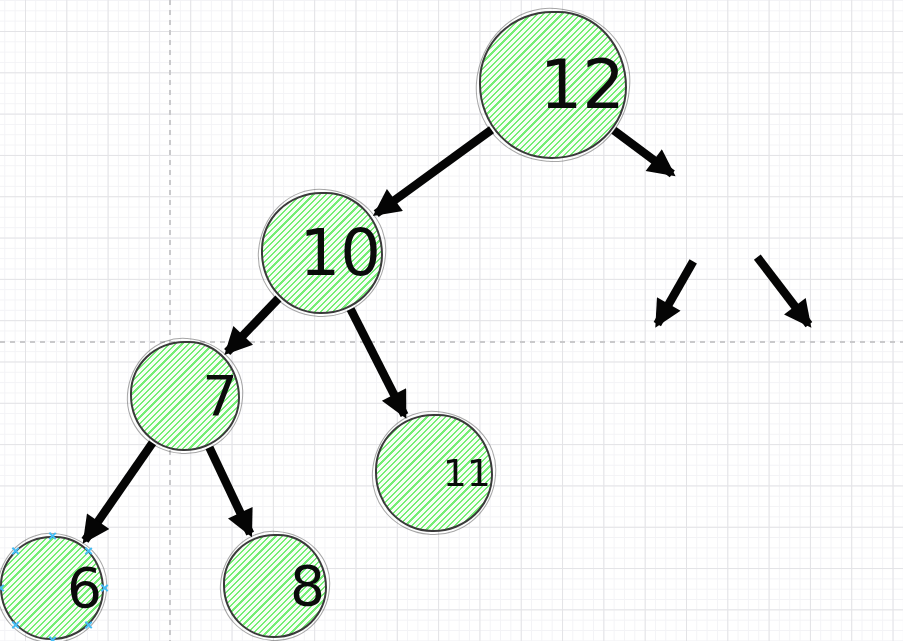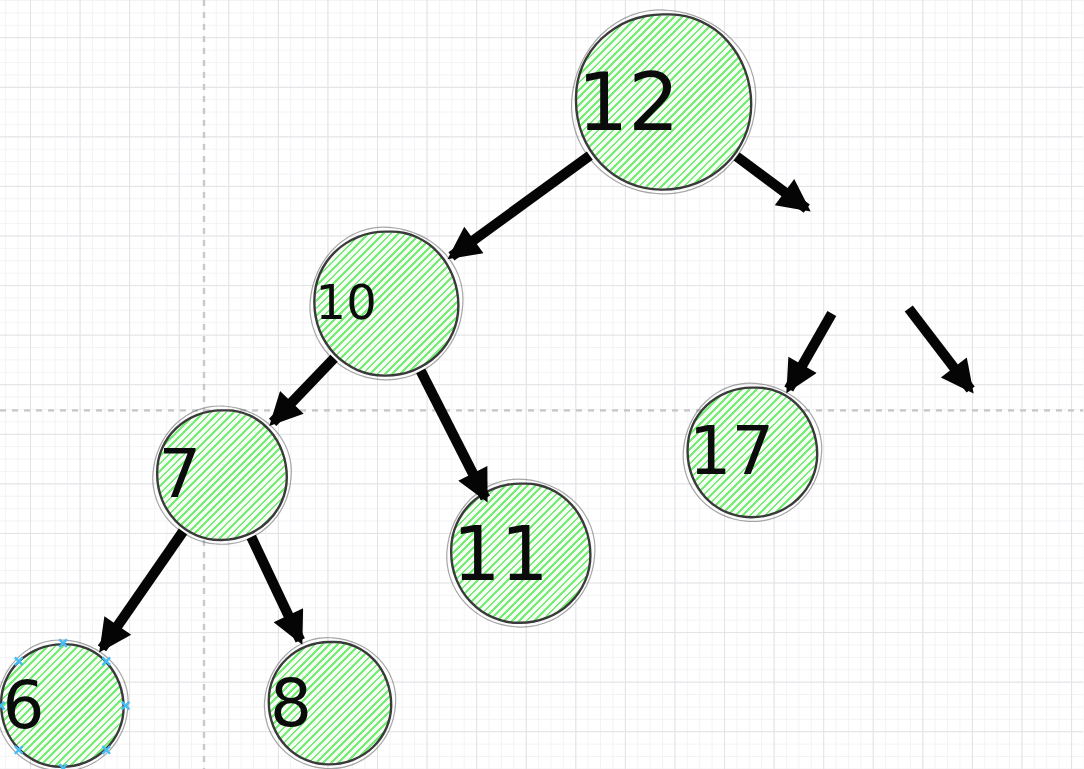--- a/index.html
+++ b/index.html
@@ -18,21 +18,21 @@
   .guide-v{
     position:absolute;top:0;left:169px;width:2px;height:100%;z-index:1;
     background:repeating-linear-gradient(180deg, var(--guide,#c9c9cb) 0 5px, transparent 5px 10px);
   }
   .guide-h{
     position:absolute;left:0;top:341px;height:2px;width:100%;z-index:1;
     background:repeating-linear-gradient(90deg, var(--guide,#c9c9cb) 0 5px, transparent 5px 10px);
   }
   .layer{position:absolute;inset:0;}
   .node{
-    position:absolute;display:flex;align-items:center;justify-content:flex-start;
+    position:absolute;display:flex;align-items:center;justify-content:flex-end;
     box-sizing:border-box;z-index:2;
     border:2.5px solid var(--outline,#3a3a3a);
     border-radius:50% 47% 51% 49% / 48% 52% 49% 51%;
     background-color:var(--fillbase,#f6fef4);
     background-image:repeating-linear-gradient(135deg,
       var(--hatch,#74ee74) 0px, var(--hatch,#74ee74) 1.6px,
       transparent 1.6px, transparent 4.4px);
     color:#0b0b0b;
   }
   .node::before{
@@ -57,31 +57,28 @@
 <body>
 
 <div class="canvas">
   <div class="guide-v"></div>
   <div class="guide-h"></div>
 
   <div class="layer">
       <div class="node" style="left: 479px; top: 11px; width: 148px; height: 148px; font-size: 67px;">
         <span>12</span>
       </div>
-      <div class="node" style="left: 261px; top: 192px; width: 122px; height: 122px; font-size: 40px;">
+      <div class="node" style="left: 261px; top: 192px; width: 122px; height: 122px; font-size: 64px;">
         <span>10</span>
       </div>
       <div class="node" style="left: 130px; top: 341px; width: 110px; height: 110px; font-size: 56px;">
         <span>7</span>
       </div>
-      <div class="node" style="left: 375px; top: 402px; width: 118px; height: 118px; font-size: 63px;">
+      <div class="node" style="left: 375px; top: 414px; width: 118px; height: 118px; font-size: 38px;">
         <span>11</span>
-      </div>
-      <div class="node" style="left: 572px; top: 322px; width: 110px; height: 110px; font-size: 56px;">
-        <span>17</span>
       </div>
       <div class="node" style="left: 0px; top: 536px; width: 104px; height: 104px; font-size: 55px;">
         <span>6</span>
       </div>
       <div class="cp" style="left: 104px; top: 588px;"></div>
       <div class="cp" style="left: 88.7696px; top: 624.77px;"></div>
       <div class="cp" style="left: 52px; top: 640px;"></div>
       <div class="cp" style="left: 15.2304px; top: 624.77px;"></div>
       <div class="cp" style="left: 0px; top: 588px;"></div>
       <div class="cp" style="left: 15.2304px; top: 551.23px;"></div>

